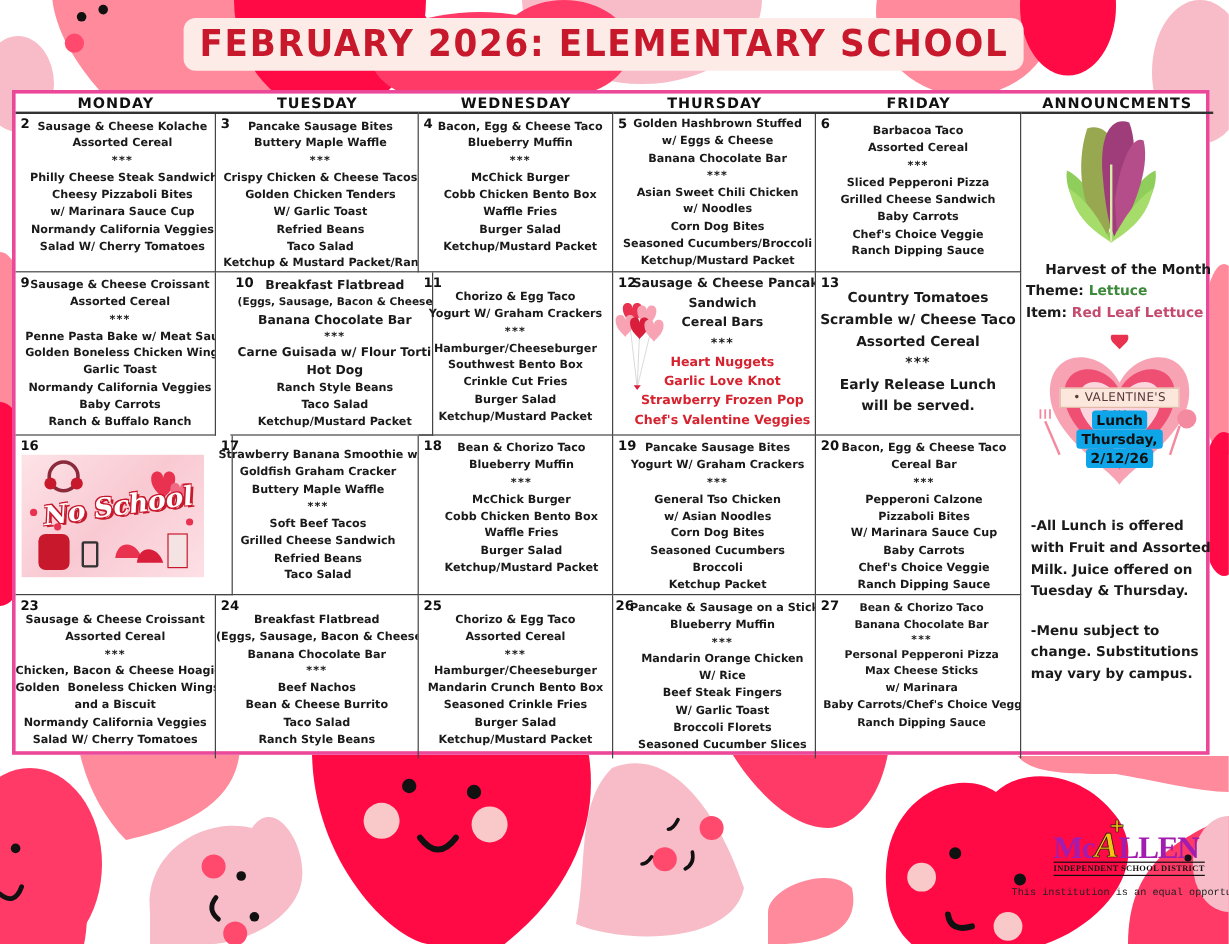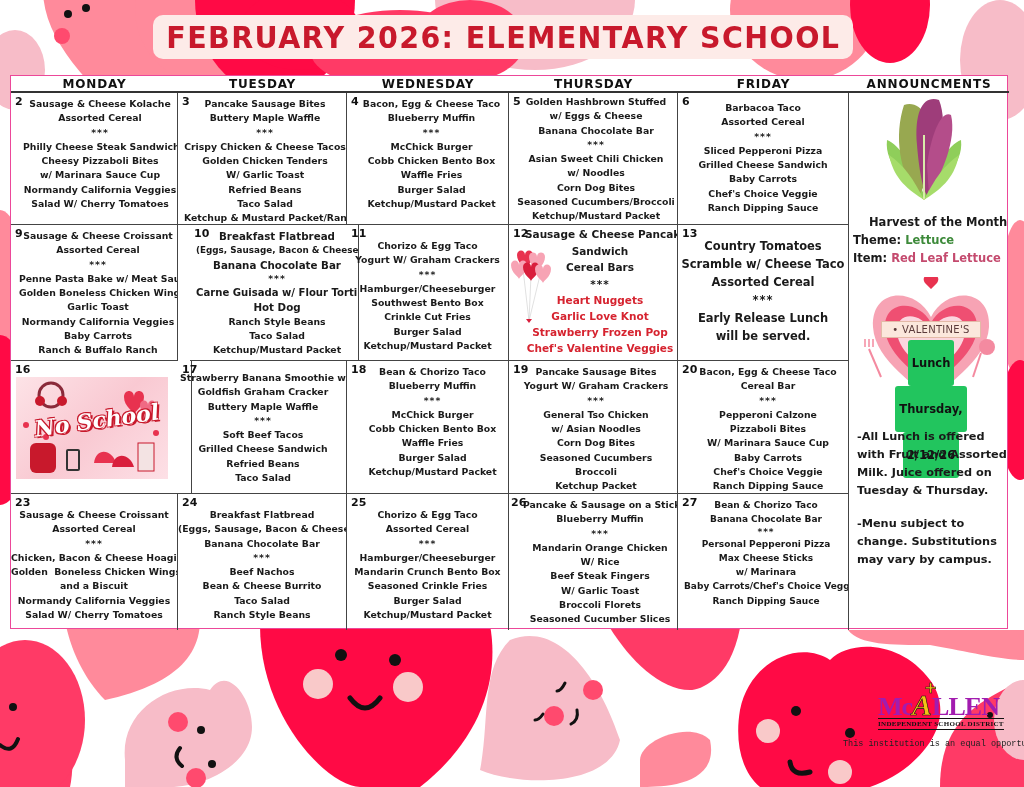--- a/index.html
+++ b/index.html
@@ -14,21 +14,21 @@
     display: flex; align-items: center; justify-content: center;
   }
   .title-text {
     font-family: "DejaVu Sans", sans-serif; font-weight: bold; font-size: 31px;
     color: #c8192c; letter-spacing: 1.5px; white-space: nowrap;
     transform: scaleX(0.92);
   }
 
   .calendar {
     position: absolute; left: 10px; top: 75px; width: 998px; height: 554px;
-    background: #ffffff; z-index: 2; border: 1px solid #ec4899; text-decoration: underline;
+    background: #ffffff; z-index: 2; border: 3px solid #ec4899; text-decoration: underline;
   }
   .day-header {
     position: absolute; top: 0; height: 17px; display: flex; align-items: center; justify-content: center;
     font-weight: bold; font-size: 12px; letter-spacing: 0.8px; color: #111;
     border-bottom: 2px solid #333;
   }
   .cell {
     position: absolute; border-right: 1.5px solid #444; border-bottom: 1.5px solid #444;
     overflow: hidden; text-align: center;
   }
@@ -51,21 +51,21 @@
   .harvest-line { position: absolute; left: 4px; font-size: 11.5px; font-weight: bold; color: #1a1a1a; white-space: nowrap; }
   .harvest-line .green { color: #3d8a3a; }
   .harvest-line .mauve { color: #c44a6e; }
   .notes { position: absolute; left: 8px; top: 335px; width: 152px; font-size: 11.3px; line-height: 18px; font-weight: bold; color: #1a1a1a; }
   .notes p { margin-bottom: 15px; }
 
   .vday { position: absolute; left: 12px; top: 184px; width: 140px; height: 130px; }
   .vday-label { position: absolute; left: 20px; top: 44px; width: 100px; height: 17px; background: #fbe7dc; border: 1px solid #e3b9a7;
     font-size: 10px; color: #5a3a3a; text-align: center; line-height: 15px; letter-spacing: 0.3px; }
   .vday-lunch { position: absolute; left: 30px; top: 63px; width: 80px; text-align: center; font-weight: bold; font-size: 11.5px; line-height: 16px; color: #111; }
-  .vday-lunch span { display: inline-block; background: #22c55e; padding: 15px 4px; border-radius: 3px; }
+  .vday-lunch span { display: inline-block; background: #0ea5e9; padding: 0 4px; border-radius: 3px; }
 
   .noschool { position: absolute; left: 5px; top: 16px; width: 152px; height: 102px;
     background: linear-gradient(135deg, #fde3e7 0%, #f9c9d2 50%, #fde0e6 100%); }
   .noschool-text { position: absolute; left: 18px; top: 30px; font-family: "DejaVu Serif", serif; font-style: italic; font-weight: bold;
     font-size: 22px; color: #ffffff; text-shadow: 2px 2px 0 #c8192c, -1px -1px 0 #c8192c, 1px -1px 0 #c8192c, -1px 1px 0 #c8192c; transform: rotate(-8deg); }
 
   .footer-logo { position: absolute; left: 878px; top: 690px; z-index: 2; }
   .logo-mc { font-family: "Liberation Serif", serif; font-weight: bold; font-size: 26px; color: #a21caf; letter-spacing: -1px; }
   .logo-a { font-family: "Liberation Serif", serif; font-weight: bold; font-style: italic; font-size: 30px; color: #f3c415; -webkit-text-stroke: 0.6px #111; }
   .logo-sub { font-family: "Liberation Serif", serif; font-size: 7px; font-weight: bold; color: #111; border-top: 1px solid #111; border-bottom: 1px solid #111; padding: 1px 0; letter-spacing: 0.3px; margin-top: -2px; }

